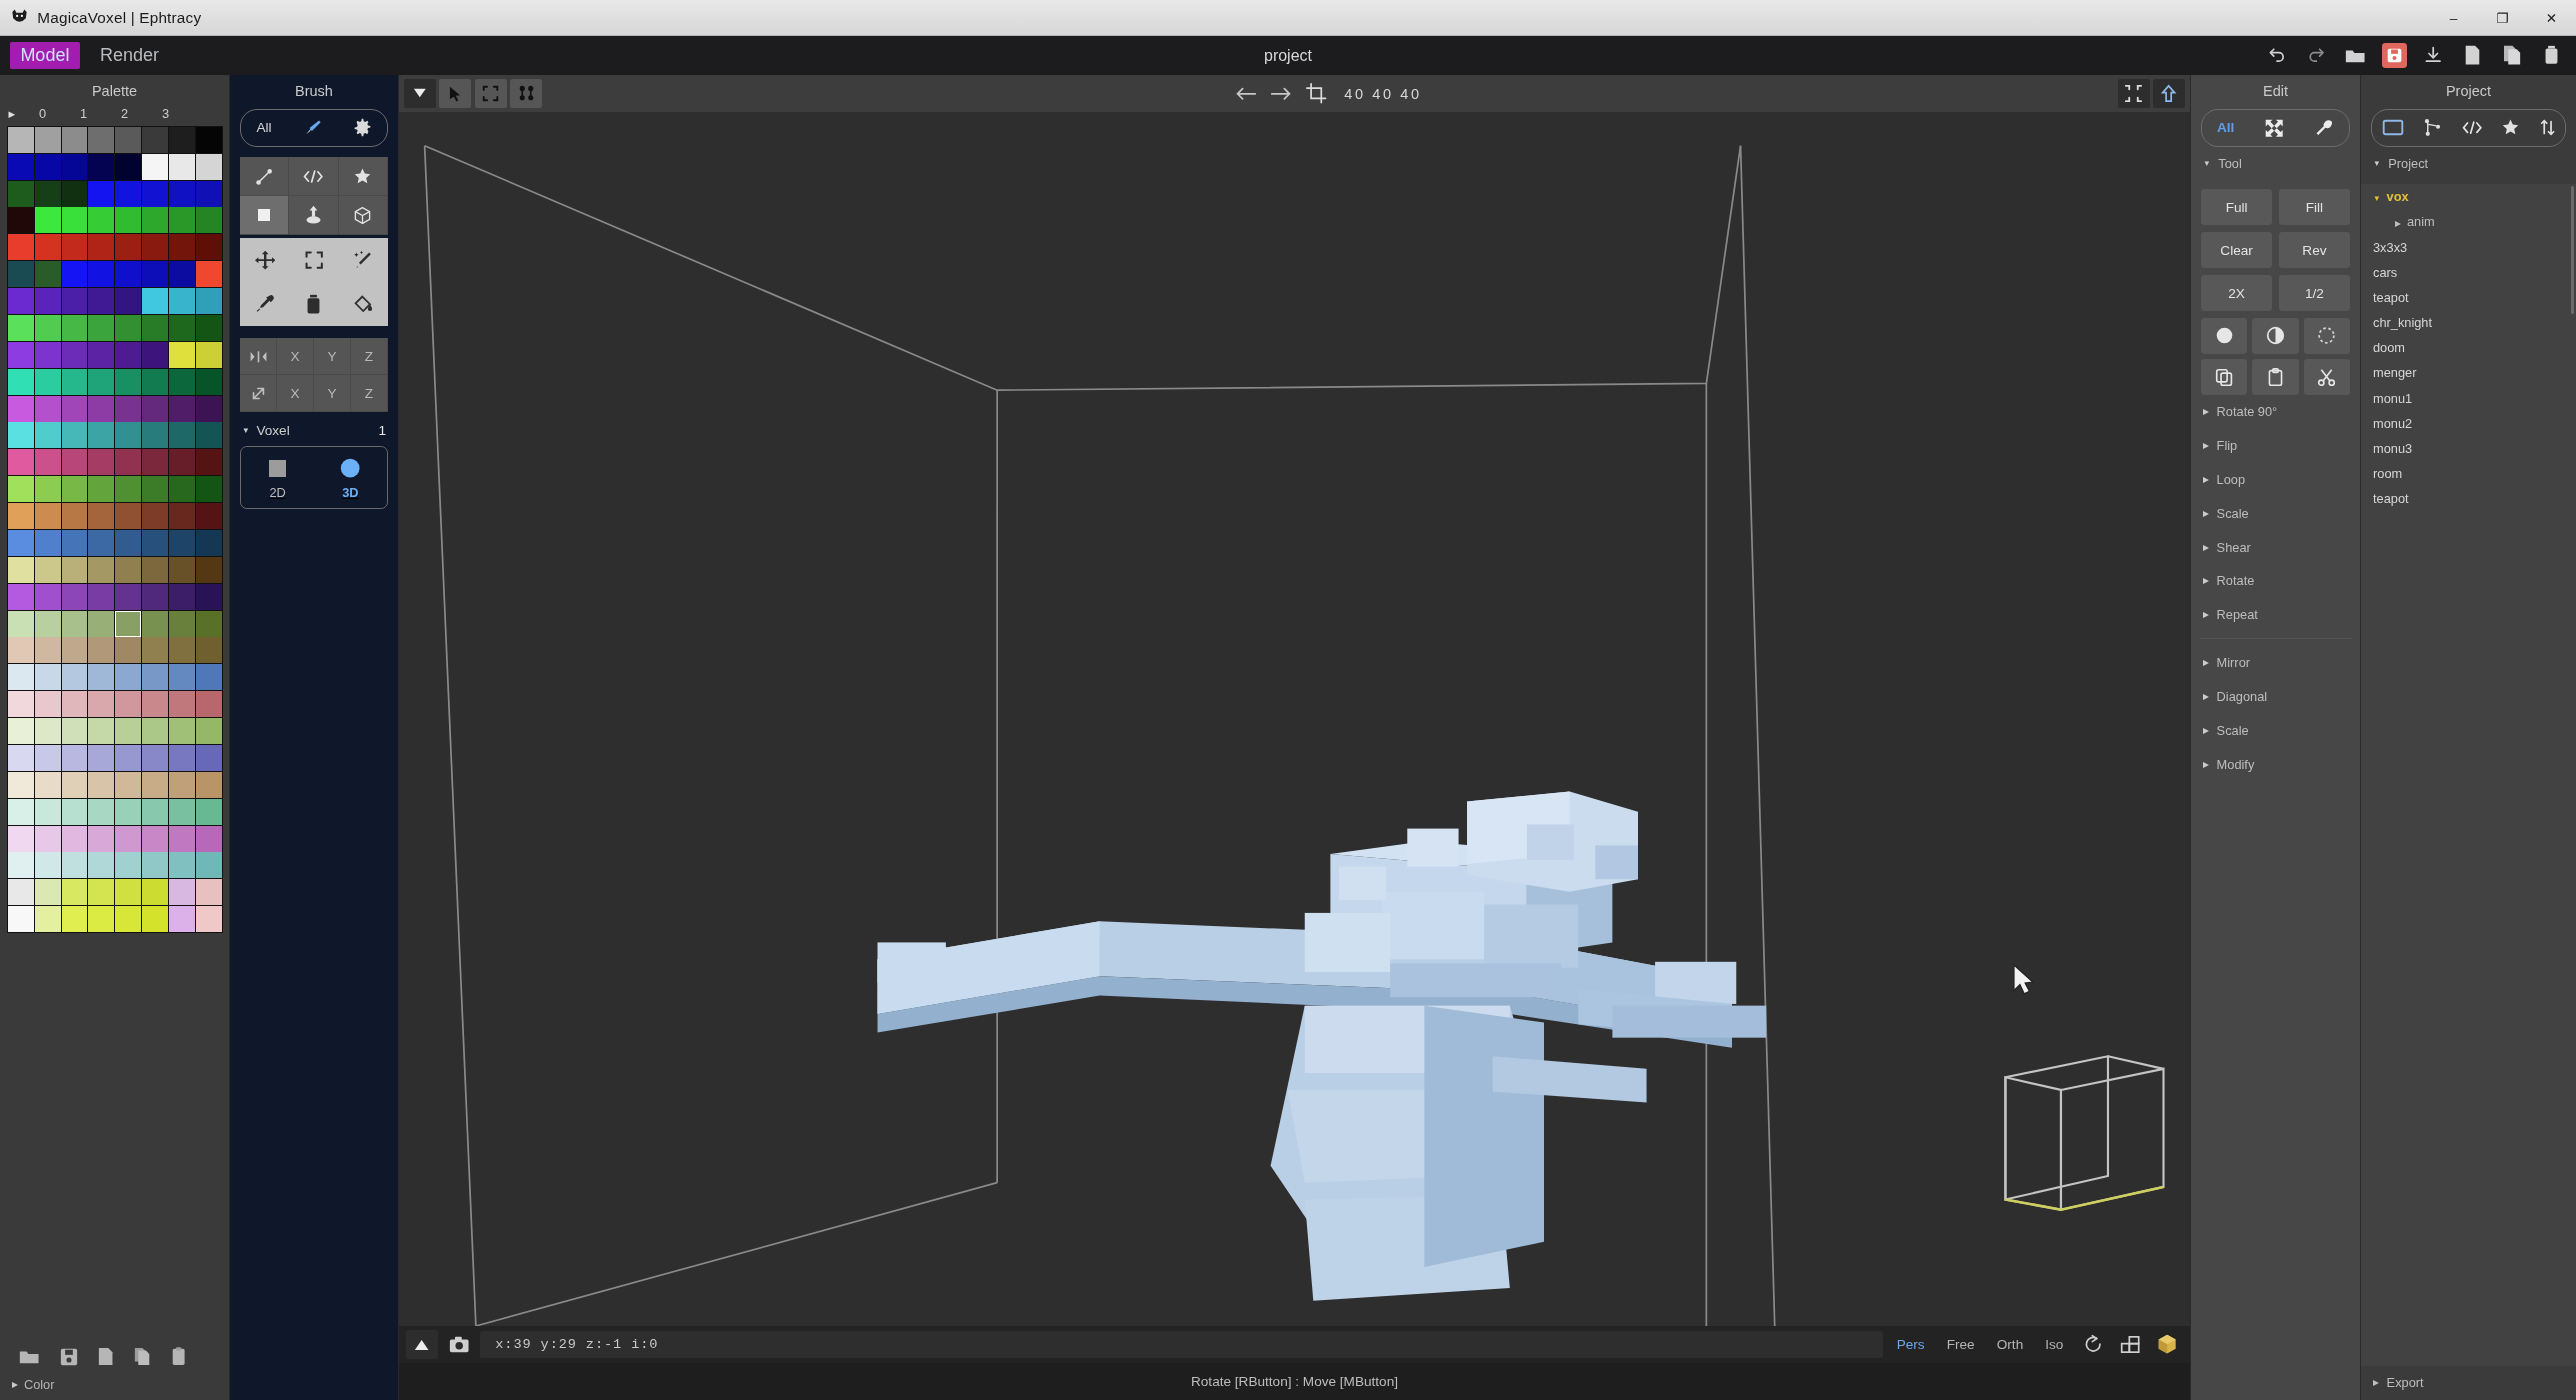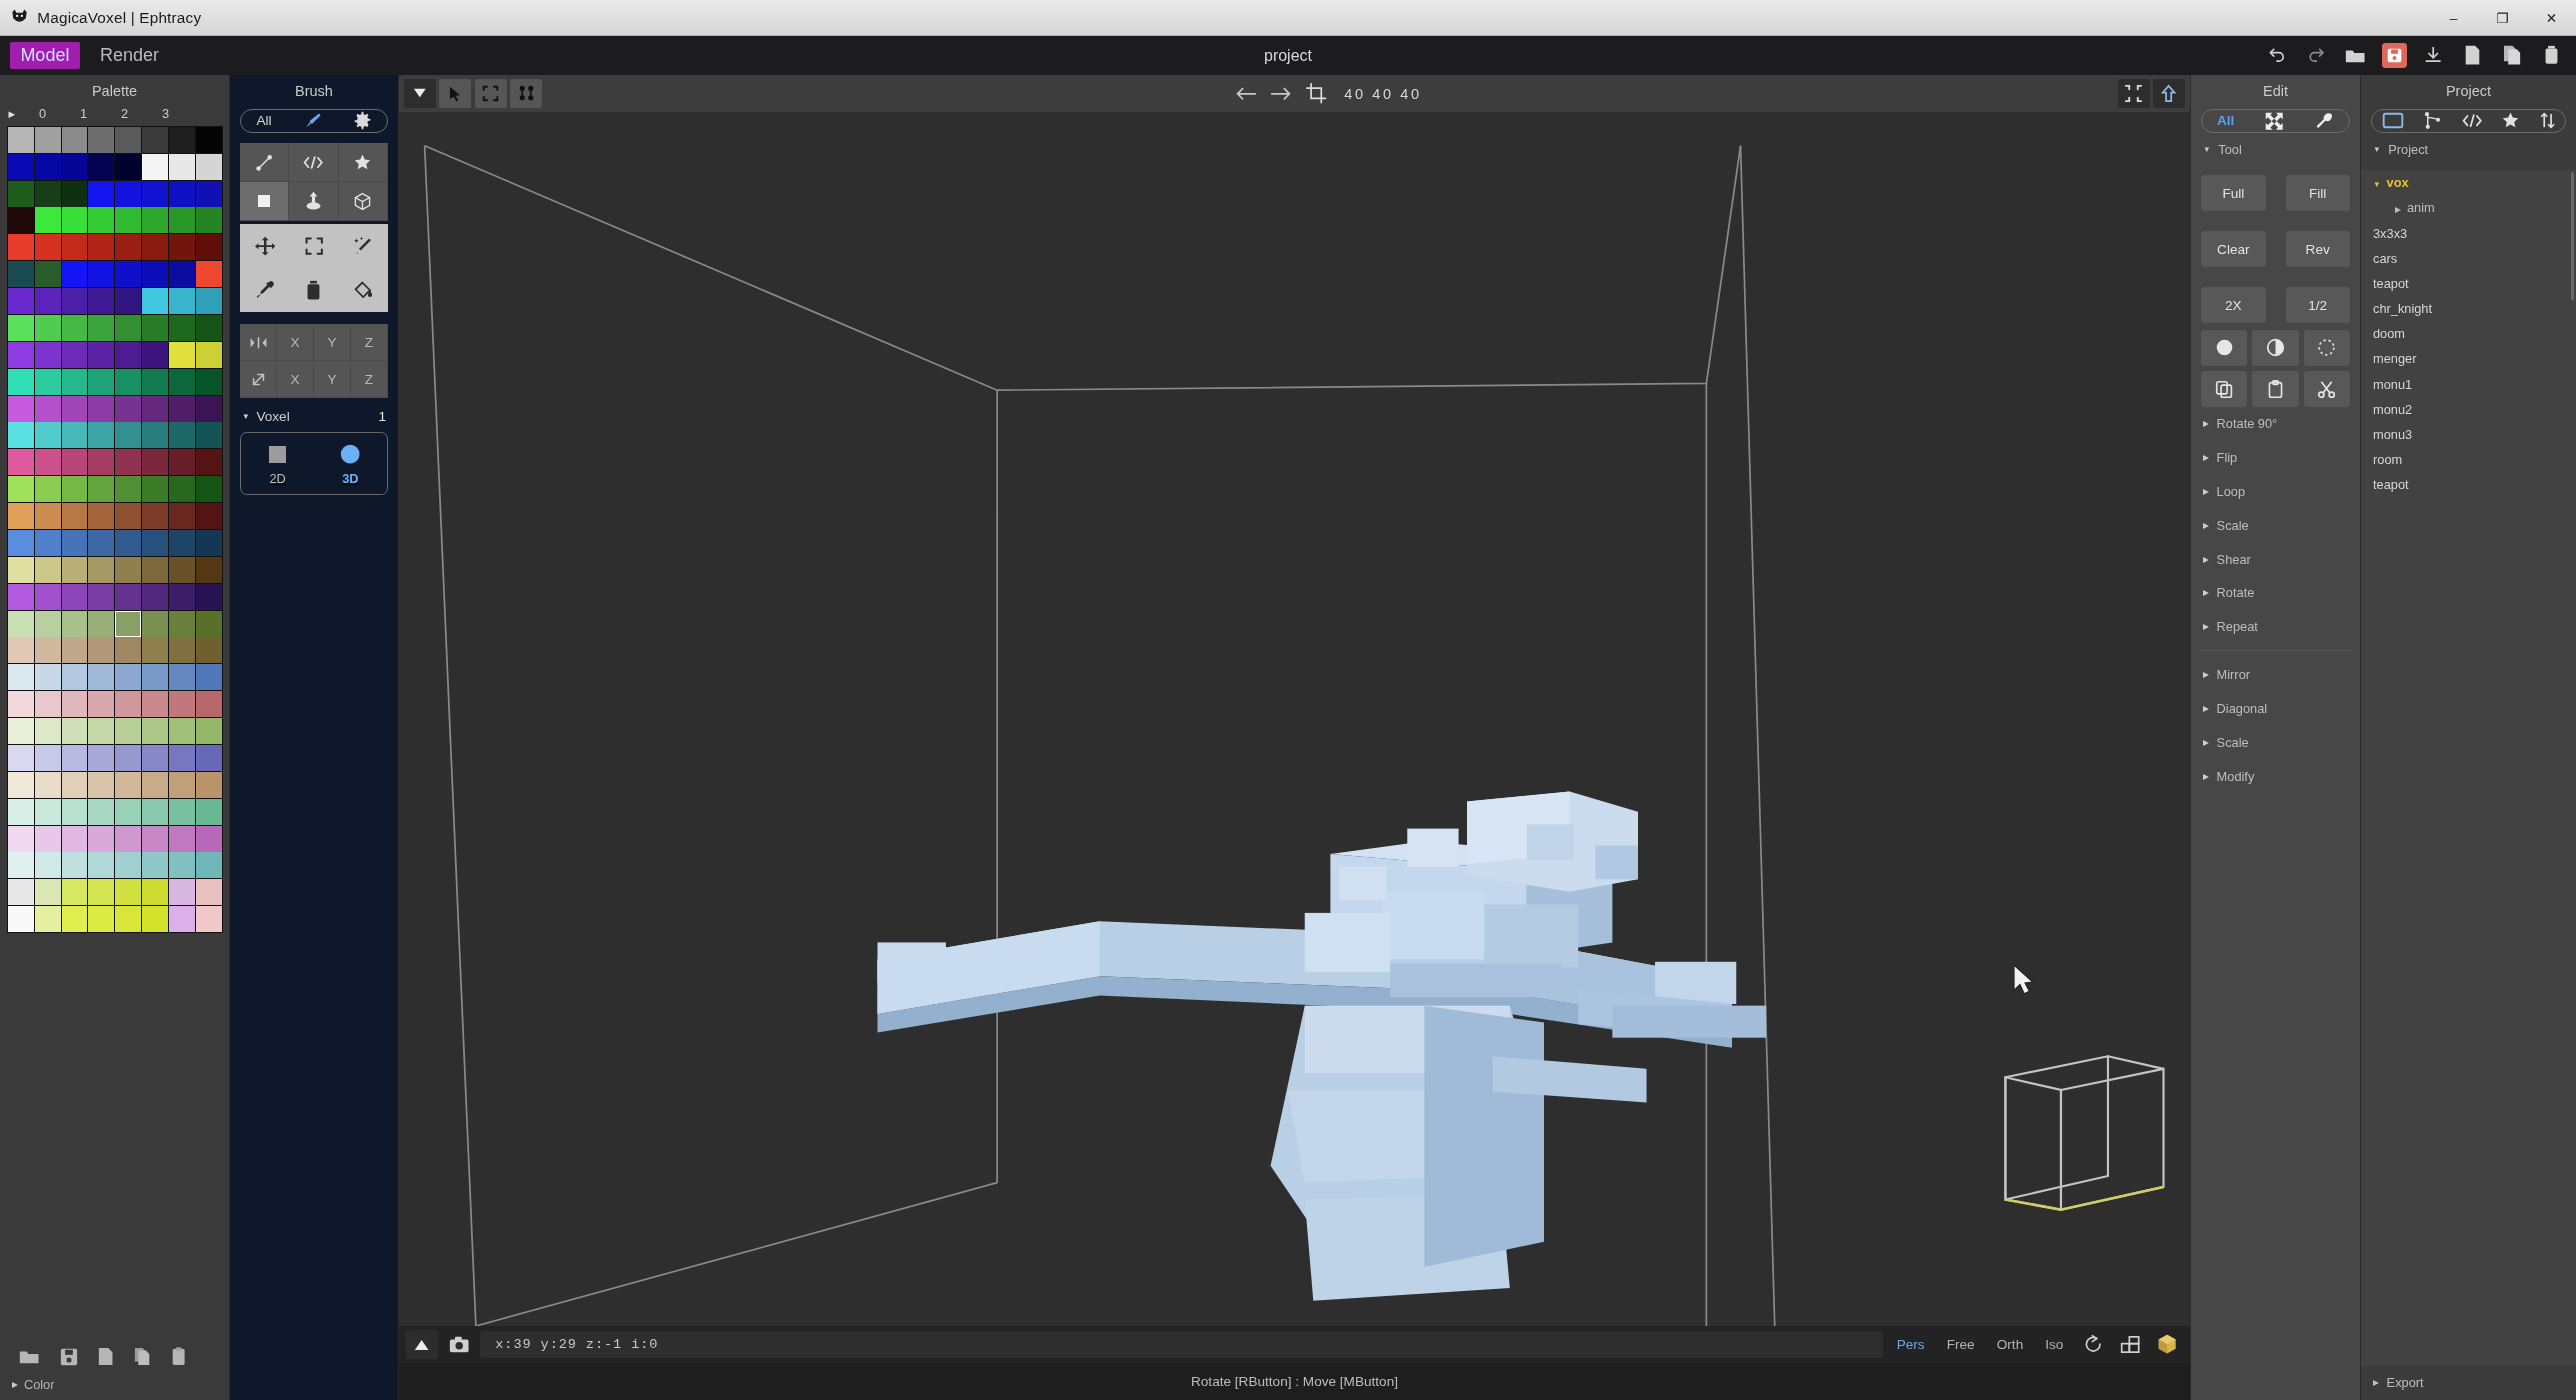--- a/index.html
+++ b/index.html
@@ -41,21 +41,21 @@
   #palgrid .sw { width:100%; padding-top:100%; position:relative; }
   #palgrid .sw.sel { outline:1.7px solid #ffffff; outline-offset:-1.7px; z-index:3; }
   #palbottom { margin-top:auto; }
   #palfilerow { display:flex; align-items:center; gap:20.4px; padding:8.5px 0 5.1px 19px; }
   #colorrow { display:flex; align-items:center; padding:5.1px 0 8.5px 12px; font-size:12.8px; color:#b5b5b5; }
   #colorrow .tri { font-size:7.7px; margin-right:6px; color:#c9c9c9; }
 
   
   #brushcol { width:169px; background:#0f172a; display:flex; flex-direction:column;
     border-right:0.9px solid #2a2a2a; }
-  .pill { margin:5.1px 10.2px 0; height:24px; border:0.9px solid #6c6c6c; border-radius:17px;
+  .pill { margin:5.1px 10.2px 0; height:38px; border:0.9px solid #6c6c6c; border-radius:17px;
     display:flex; align-items:center; justify-content:space-around; }
   .pill .lb { font-size:13.6px; color:#d7d7d7; }
   .pill .lb.blue { color:#5e9ff2; font-weight:bold; }
   .gbox { margin:10.2px 10.2px 0; background:#555; display:grid; grid-template-columns:repeat(3,1fr); }
   .gbox .gc { height:39px; display:flex; align-items:center; justify-content:center;
     border-right:0.9px solid #4a4a4a; border-bottom:0.9px solid #4a4a4a; }
   .gbox .gc.on { background:#6e6e6e; }
   .bigbtns { margin:12px 10.2px 0; }
   .bigbtn { height:37px; display:flex; align-items:center; justify-content:center;
     font-size:15.3px; color:#2c2c2c; background:#a7a7a7; }
@@ -92,21 +92,21 @@
     padding:0 15.3px; font-family:"Liberation Mono", monospace; font-size:13.6px; color:#c9c9c9;
     letter-spacing:0.9px; flex:1; }
   .camlb { font-size:13.6px; color:#b4b4b4; padding:0 8.5px; }
   .camlb.on { color:#6aa8ee; }
   #hintbar { height:37px; background:#1e1e1e; display:flex; align-items:center;
     justify-content:center; font-size:13.6px; color:#bdbdbd; }
 
   
   #editcol { width:170px; background:#474747; border-left:0.9px solid #2a2a2a;
     display:flex; flex-direction:column; }
-  .ebtns { margin:8.5px 10.2px 0; display:grid; grid-template-columns:1fr 1fr; gap:20px; }
+  .ebtns { margin:8.5px 10.2px 0; display:grid; grid-template-columns:1fr 1fr; gap:7px; }
   .ebtn { height:36px; background:#585858; border-radius:3.4px; display:flex;
     align-items:center; justify-content:center; font-size:13.6px; color:#e3e3e3; }
   .eicons { margin:6.8px 10.2px 0; display:grid; grid-template-columns:repeat(3,1fr); gap:5.1px; }
   .eicon { height:36px; background:#585858; border-radius:3.4px; display:flex;
     align-items:center; justify-content:center; }
   .acc { display:flex; align-items:center; padding:9.4px 0 9.4px 12px; font-size:12.8px; color:#bebebe; }
   .acc .tri { font-size:7.7px; margin-right:7.7px; color:#cccccc; }
   .divline { height:0.9px; background:#555; margin:6.8px 8.5px; }
 
   

